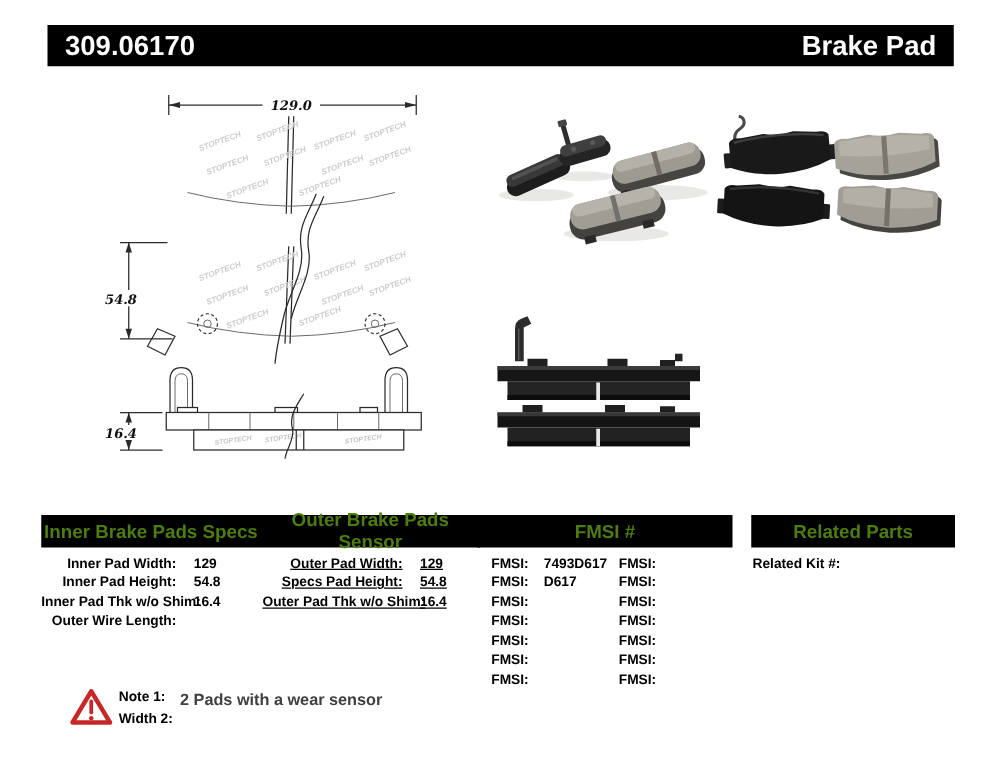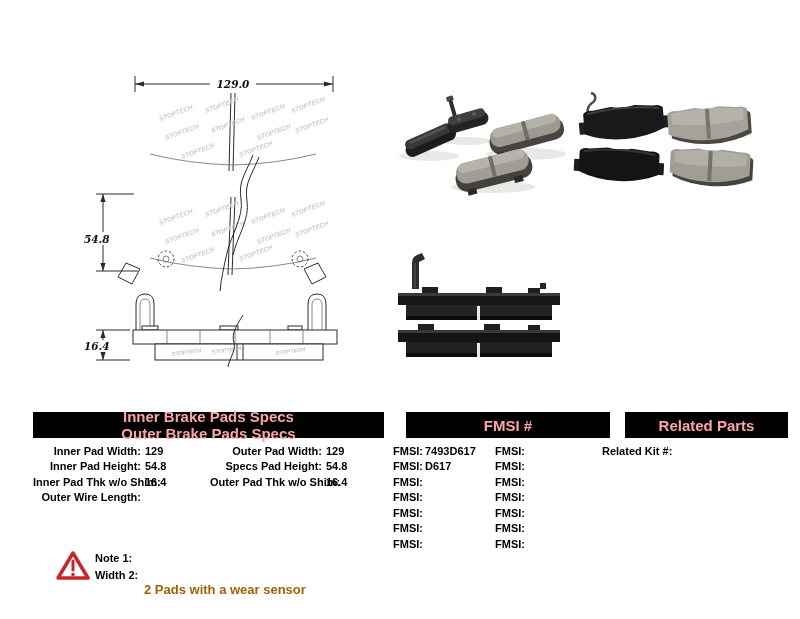--- a/index.html
+++ b/index.html
@@ -20,46 +20,50 @@
   .ln{stroke:#2b2b2b;stroke-width:1;fill:none;}
   .lnf{stroke:#2b2b2b;stroke-width:1;fill:#ffffff;}
   .thin{stroke:#6a6a6a;stroke-width:0.8;fill:none;}
   .dash{stroke:#2b2b2b;stroke-width:0.9;fill:none;stroke-dasharray:2.5 2;}
   .arr{fill:#2b2b2b;}
   .dim{font:italic bold 10.5px "DejaVu Serif", serif;fill:#111;}
   .wm{font:italic bold 6.5px "Liberation Sans", sans-serif;fill:#cccccc;}
   .wms{font:italic bold 5.5px "Liberation Sans", sans-serif;fill:#c4c4c4;}
 
   
-  .thead{position:absolute;top:412px;height:26px;background:#000;color:#fca5a5;font-weight:bold;
-         font-size:15px;display:flex;align-items:center;justify-content:center;flex-direction:column;}
+  .thead{position:absolute;top:412px;height:26px;background:#000;color:#4d7c0f;font-weight:bold;
+         font-size:15px;display:flex;align-items:center;justify-content:center;}
   #bar-specs{left:33px;width:351px;}
   #bar-specs .th-cell{flex:1;text-align:center;}
-  #bar-fmsi{left:406px;width:204px;}
-  #bar-related{left:601px;width:163px;margin-left:24px;}
+  #bar-fmsi{left:382px;width:204px;}
+  #bar-related{left:601px;width:163px;}
   .spec-col{position:absolute;top:443px;font-size:11px;font-weight:bold;}
   .spec-row{display:flex;height:15.5px;align-items:center;white-space:nowrap;}
   .spec-row .lbl{text-align:right;}
-  .spec-row .val{margin-left:4px;}
+  .spec-row .val{margin-left:14px;}
   #col-inner{left:33px;} #col-inner .lbl{width:108px;}
-  #col-outer{left:210px;} #col-outer .lbl{width:112px;}
+  #col-outer{left:210px;text-decoration:underline;} #col-outer .lbl{width:112px;}
   #col-fmsi1{left:393px;} #col-fmsi1 .lbl{width:28px;text-align:left;}
   #col-fmsi2{left:495px;} #col-fmsi2 .lbl{width:28px;text-align:left;}
   #col-related{left:602px;}
 
   
   #warn-tri{left:56px;top:550px;width:34px;height:31px;}
   .note-label{position:absolute;left:95px;font-size:11px;font-weight:bold;color:#000;}
-  .note-red{position:absolute;left:144px;font-size:13px;font-weight:bold;color:#a16207;margin-top:30px;}
+  .note-red{position:absolute;left:144px;font-size:13px;font-weight:bold;color:#404040;}
 </style>
 </head>
 <body>
 
 <div class="page">
 
+  <div class="header-bar">
+    <span>309.06170</span>
+    <span>Brake Pad</span>
+  </div>
 
   <svg id="drawing" viewBox="0 0 272 316">
 
     <g>
       <line class="ln" x1="55" y1="13" x2="55" y2="29"></line>
       <line class="ln" x1="253" y1="13" x2="253" y2="29"></line>
       <line class="ln" x1="55" y1="21" x2="130" y2="21"></line>
       <line class="ln" x1="176" y1="21" x2="253" y2="21"></line>
       <polygon class="arr" points="55,21 64,18.6 64,23.4"></polygon>
       <polygon class="arr" points="253,21 244,18.6 244,23.4"></polygon>
@@ -245,21 +249,21 @@
       <rect x="10" y="87" width="162" height="12" fill="#141414"></rect>
       <rect x="10" y="87" width="162" height="3" fill="#383838"></rect>
       <rect x="18" y="99" width="146" height="15" fill="#212121"></rect>
       <rect x="18" y="110" width="146" height="4" fill="#0b0b0b"></rect>
       <rect x="89" y="100" width="3" height="14" fill="#e8e8e8"></rect>
     </g>
   </svg>
 
   <div class="thead" id="bar-specs">
     <div class="th-cell">Inner Brake Pads Specs</div>
-    <div class="th-cell">Outer Brake Pads Specs</div>
+    <div class="th-cell">Outer Brake Pads Sensor</div>
   </div>
   <div class="thead" id="bar-fmsi">
     <span>FMSI #</span>
   </div>
   <div class="thead" id="bar-related">
     <span>Related Parts</span>
   </div>
 
   <div class="spec-col" id="col-inner">
     <div class="spec-row">

